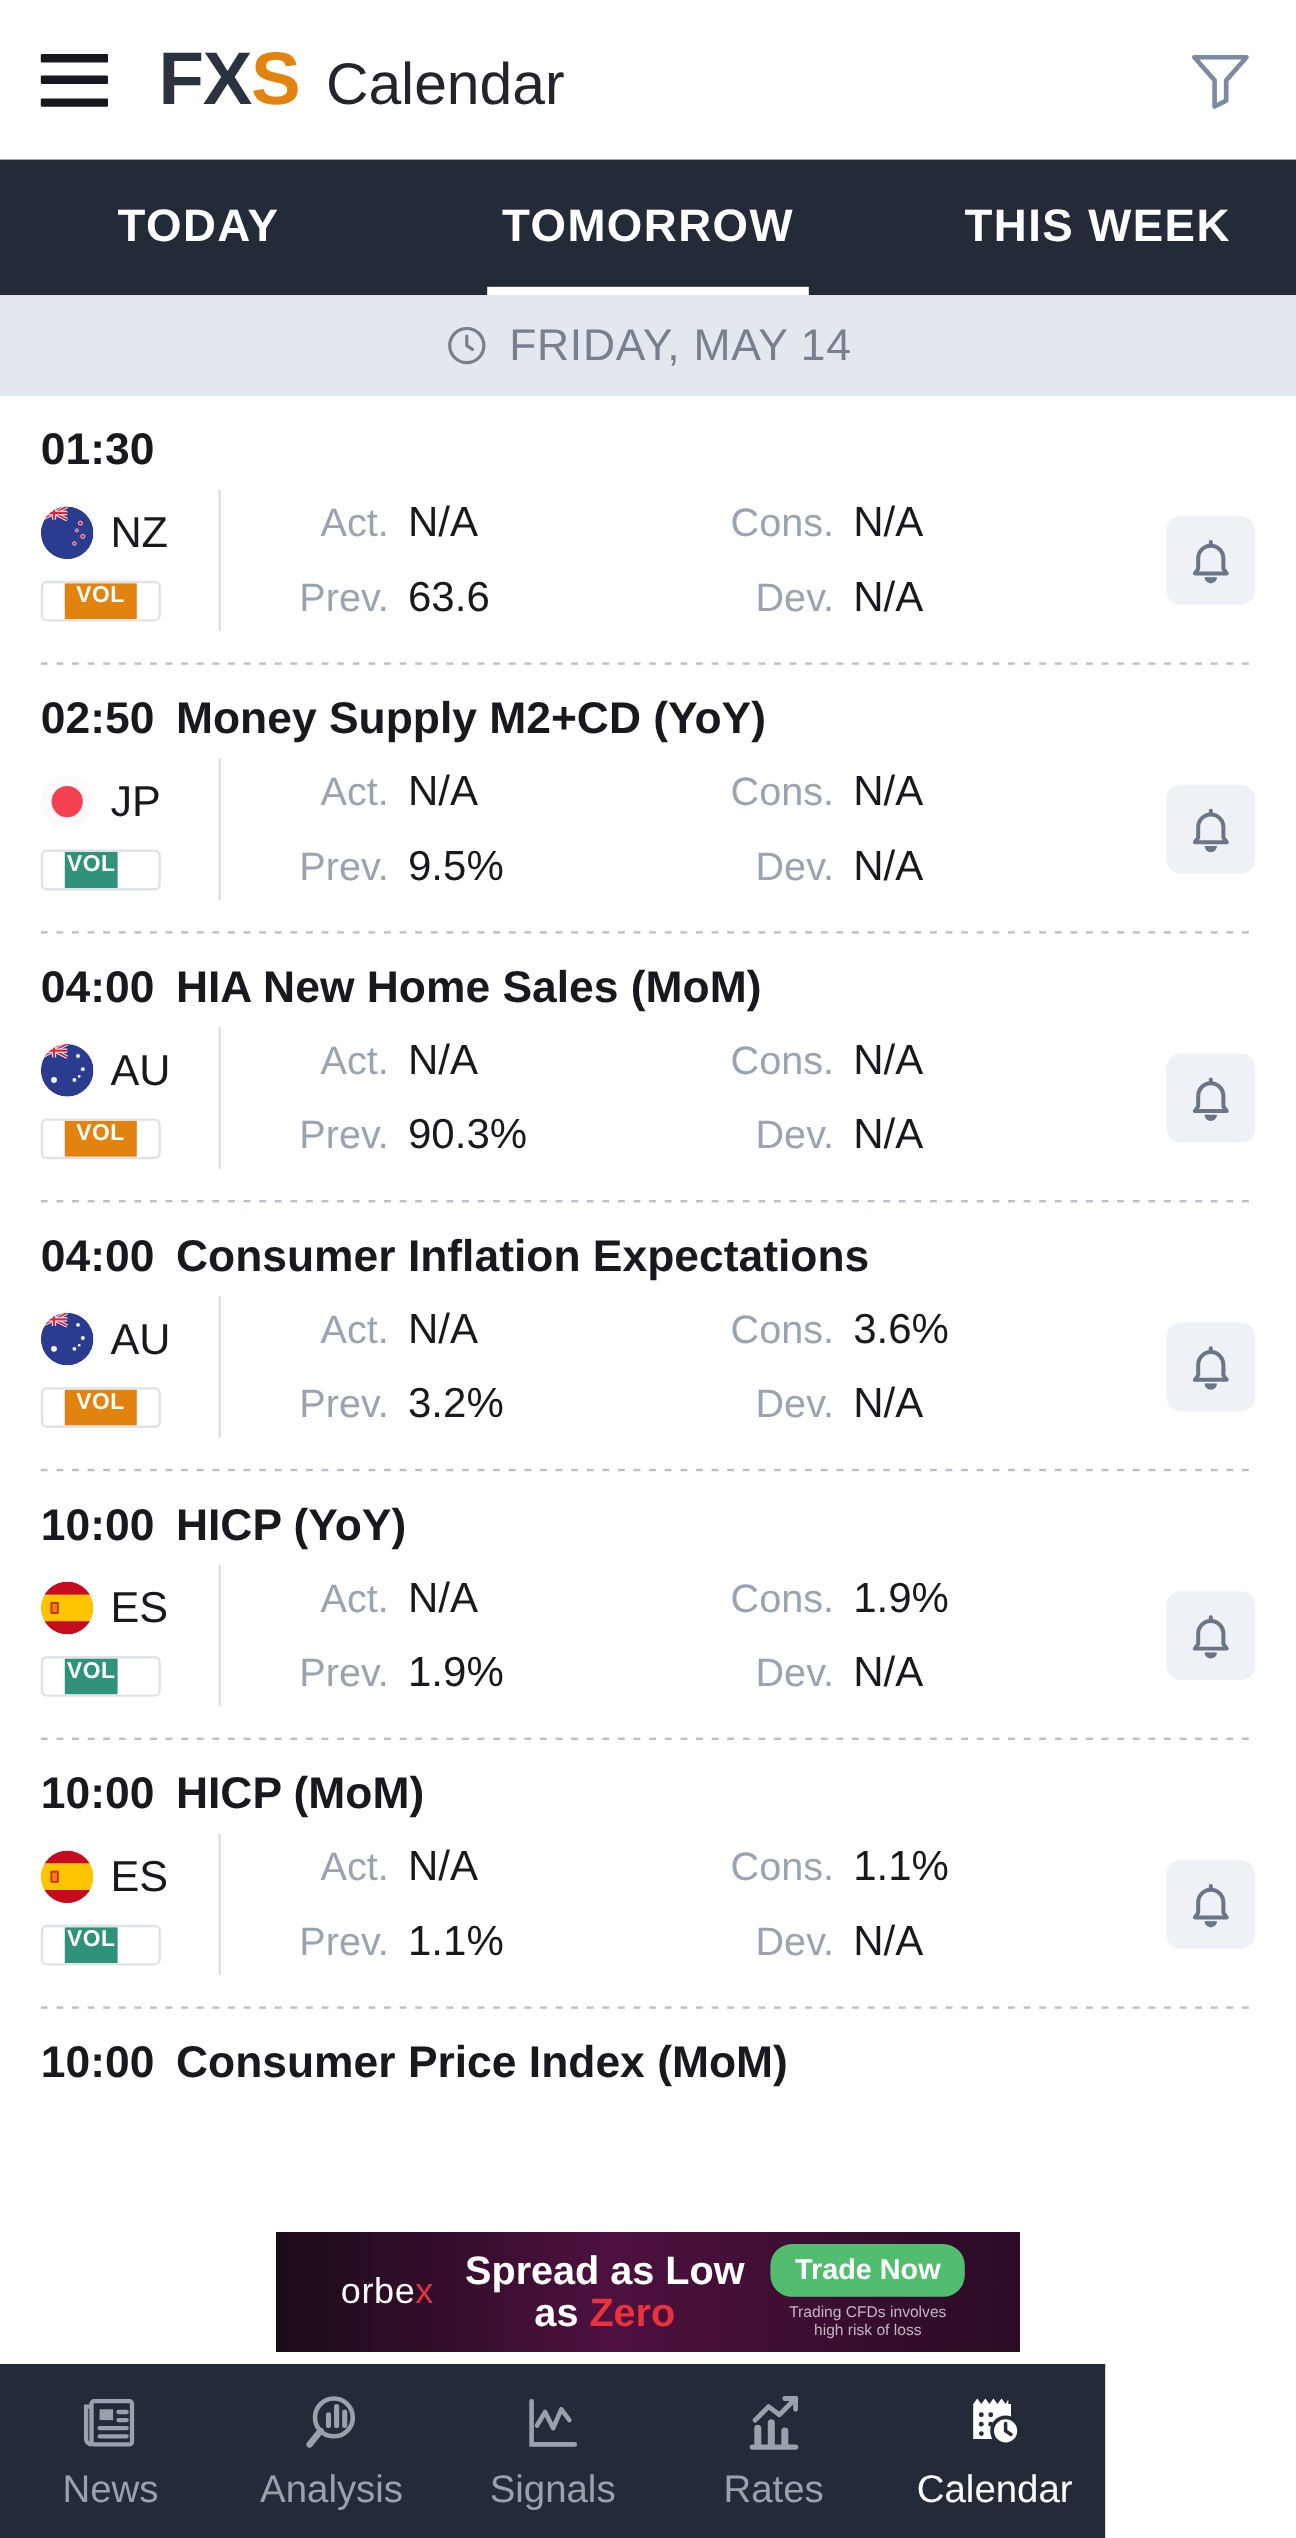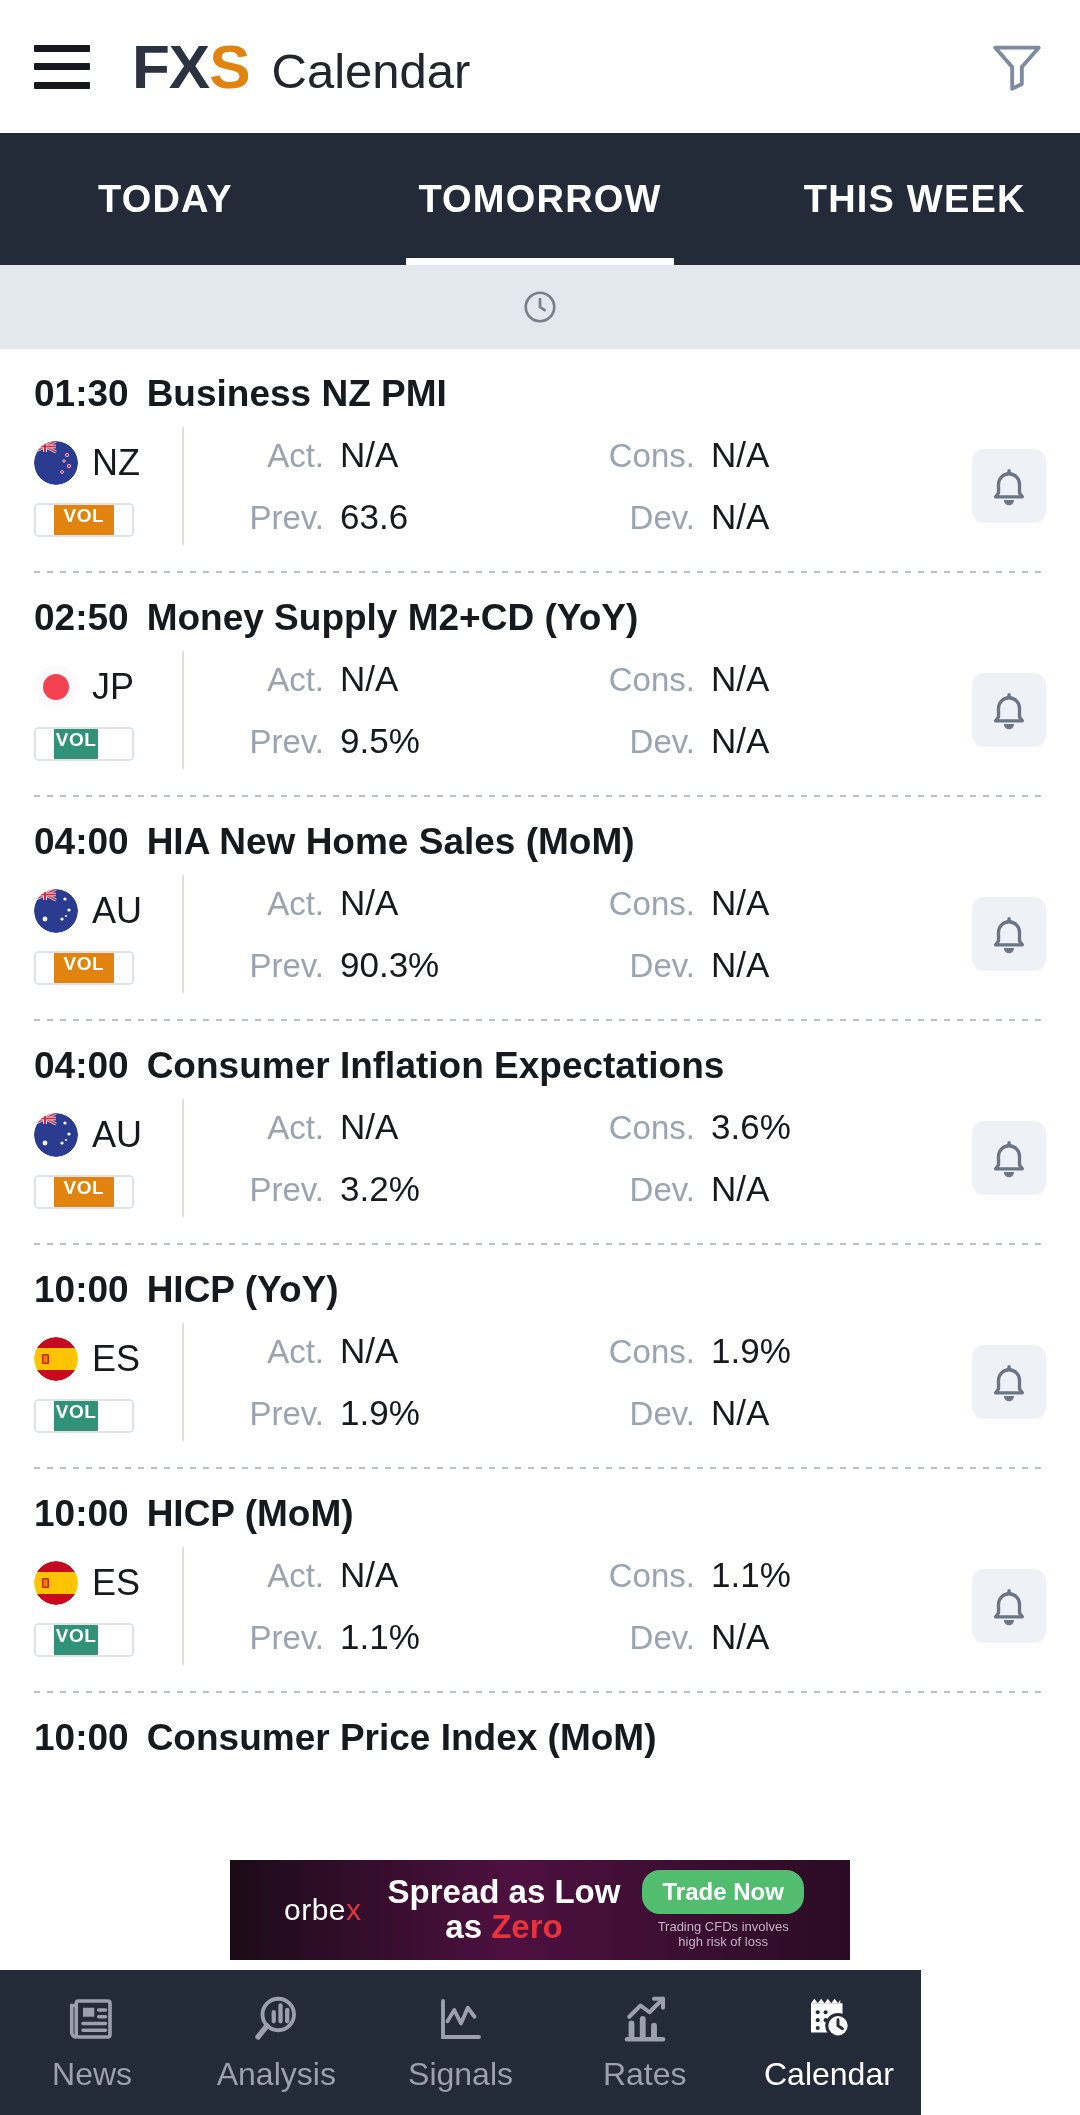--- a/index.html
+++ b/index.html
@@ -20,21 +20,21 @@
                justify-content: space-between; margin-right: 42px; cursor: pointer; }
   .hamburger span { display: block; height: 7px; background: #16181d; border-radius: 1px; }
   .brand { display: flex; align-items: baseline; }
   .brand-fx { font-size: 62px; font-weight: 700; color: #2b3240; letter-spacing: -1px;
               font-family: "Liberation Sans", sans-serif; }
   .brand-s  { font-size: 62px; font-weight: 700; color: #e2820f; letter-spacing: -1px; }
   .brand-title { font-size: 49px; color: #22252b; margin-left: 22px; font-weight: 400; }
   .filter-icon { margin-left: auto; width: 58px; height: 58px; }
 
   
-  .tabs { height: 132px; background: #242b38; display: flex; gap: 44px; }
+  .tabs { height: 113px; background: #242b38; display: flex; gap: 44px; }
   .tab { flex: 1; display: flex; align-items: center; justify-content: center;
          color: #ffffff; font-size: 38px; font-weight: 700; letter-spacing: 1.2px;
          position: relative; cursor: pointer; }
   .tab.active::after {
     content: ""; position: absolute; bottom: 0; left: 50%; transform: translateX(-50%);
     width: 268px; height: 7px; background: #ffffff;
   }
 
   
   .date-header {
@@ -134,27 +134,27 @@
     <div class="tab">THIS WEEK</div>
   </div>
 
   <div class="date-header">
     <span class="clock">
       <svg viewBox="0 0 24 24" width="38" height="38" fill="none" stroke="#78808d" stroke-width="1.7">
         <circle cx="12" cy="12" r="9"></circle>
           <path d="M12 7v5l3 2" stroke-linecap="round"></path>
       </svg>
     </span>
+    <span class="txt">FRIDAY, MAY 14</span>
   </div>
 
   <div class="list" id="event-list">
       <div class="event">
     <div class="event-title">
       <span class="ev-time">01:30</span>
-      <span class="ev-name">Business NZ PMI</span>
     </div>
     <div class="event-body">
       <div class="country-col">
         <div class="country-row">
           <span class="flag"><svg viewBox="0 0 44 44" width="44" height="44">
     <circle cx="22" cy="22" r="22" fill="#2b3b8f"></circle>
     <g>
                     <rect x="0" y="0" width="22" height="11" fill="#2b3b8f"></rect>
       <path d="M0 0 L22 11 M22 0 L0 11" stroke="#fff" stroke-width="3"></path>
       <path d="M0 0 L22 11 M22 0 L0 11" stroke="#d7263d" stroke-width="1.6"></path>

